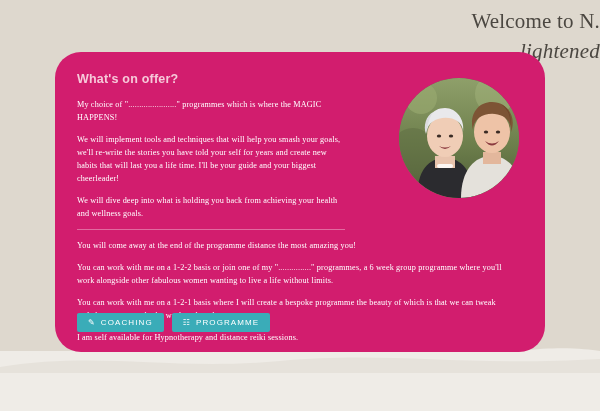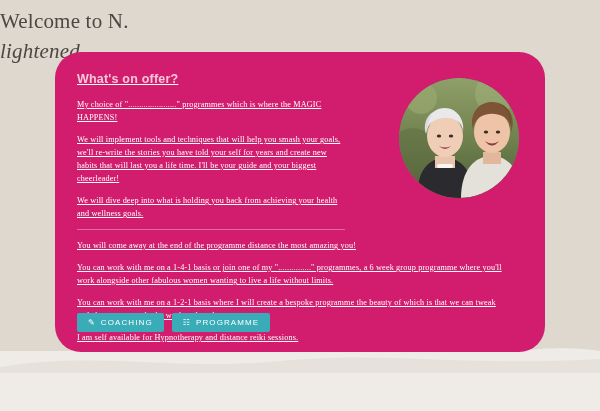--- a/index.html
+++ b/index.html
@@ -41,21 +41,21 @@
     height: 40px;
   }
   .bg-wave svg { display: block; width: 100%; height: 100%; }
 
   
   .site-heading {
     position: absolute;
     top: 6px;
     left: 0;
     width: 100%;
-    text-align: left;
+    text-align: right;
     color: #4b4741;
     font-family: "Liberation Serif", serif;
     font-size: 21px;
     line-height: 30px;
     letter-spacing: 0.2px;
     font-weight: 400;
   }
   .site-heading .line2 { display: block; font-style: italic; }
 
   
@@ -67,21 +67,20 @@
     height: 300px;
     background: #d21d6e;
     border-radius: 26px 26px 26px 26px;
     box-sizing: border-box;
     padding: 16px 22px 10px 22px;
     color: #ffffff;
   }
   .card-inner {
     position: relative;
     height: 100%;
-    text-decoration: underline;
   }
 
   .offer-title {
     color: #f6c9d9;
     font-family: "Liberation Sans", sans-serif;
     font-size: 12.5px;
     font-weight: 700;
     margin: 4px 0 12px 0;
     letter-spacing: 0.2px;
   }
@@ -214,21 +213,21 @@
 
       <div class="offer-title">What's on offer?</div>
 
       <p class="copy narrow">My choice of "......................" programmes which is where the MAGIC HAPPENS!</p>
       <p class="copy narrow">We will implement tools and techniques that will help you smash your goals, we'll re-write  the stories you have told your self for years and create new habits that will last you a life time. I'll be your guide and your biggest cheerleader!</p>
       <p class="copy narrow">We will dive deep into what is holding you back from achieving your health and wellness goals.</p>
 
       <hr class="divider">
 
       <p class="copy">You will come away at the end of the programme distance the most amazing you!</p>
-      <p class="copy">You can work with me on a 1-4-1 basis or join one of my "..............." programmes, a 6 week group programme where you'll work alongside other fabulous women wanting to live a life without limits.</p>
+      <p class="copy">You can work with me on a 1-2-2 basis or join one of my "..............." programmes, a 6 week group programme where you'll work alongside other fabulous women wanting to live a life without limits.</p>
       <p class="copy">You can work with me on a 1-2-1 basis where I will create a bespoke programme the beauty of which is that we can tweak and change so you do the work and evolve.</p>
       <p class="copy">I am self available for Hypnotherapy and distance reiki sessions.</p>
 
       <div class="btn-row">
         <button class="btn">
           <span class="bicon">✎</span>
           <span>Coaching</span>
         </button>
         <button class="btn">
           <span class="bicon">☷</span>

